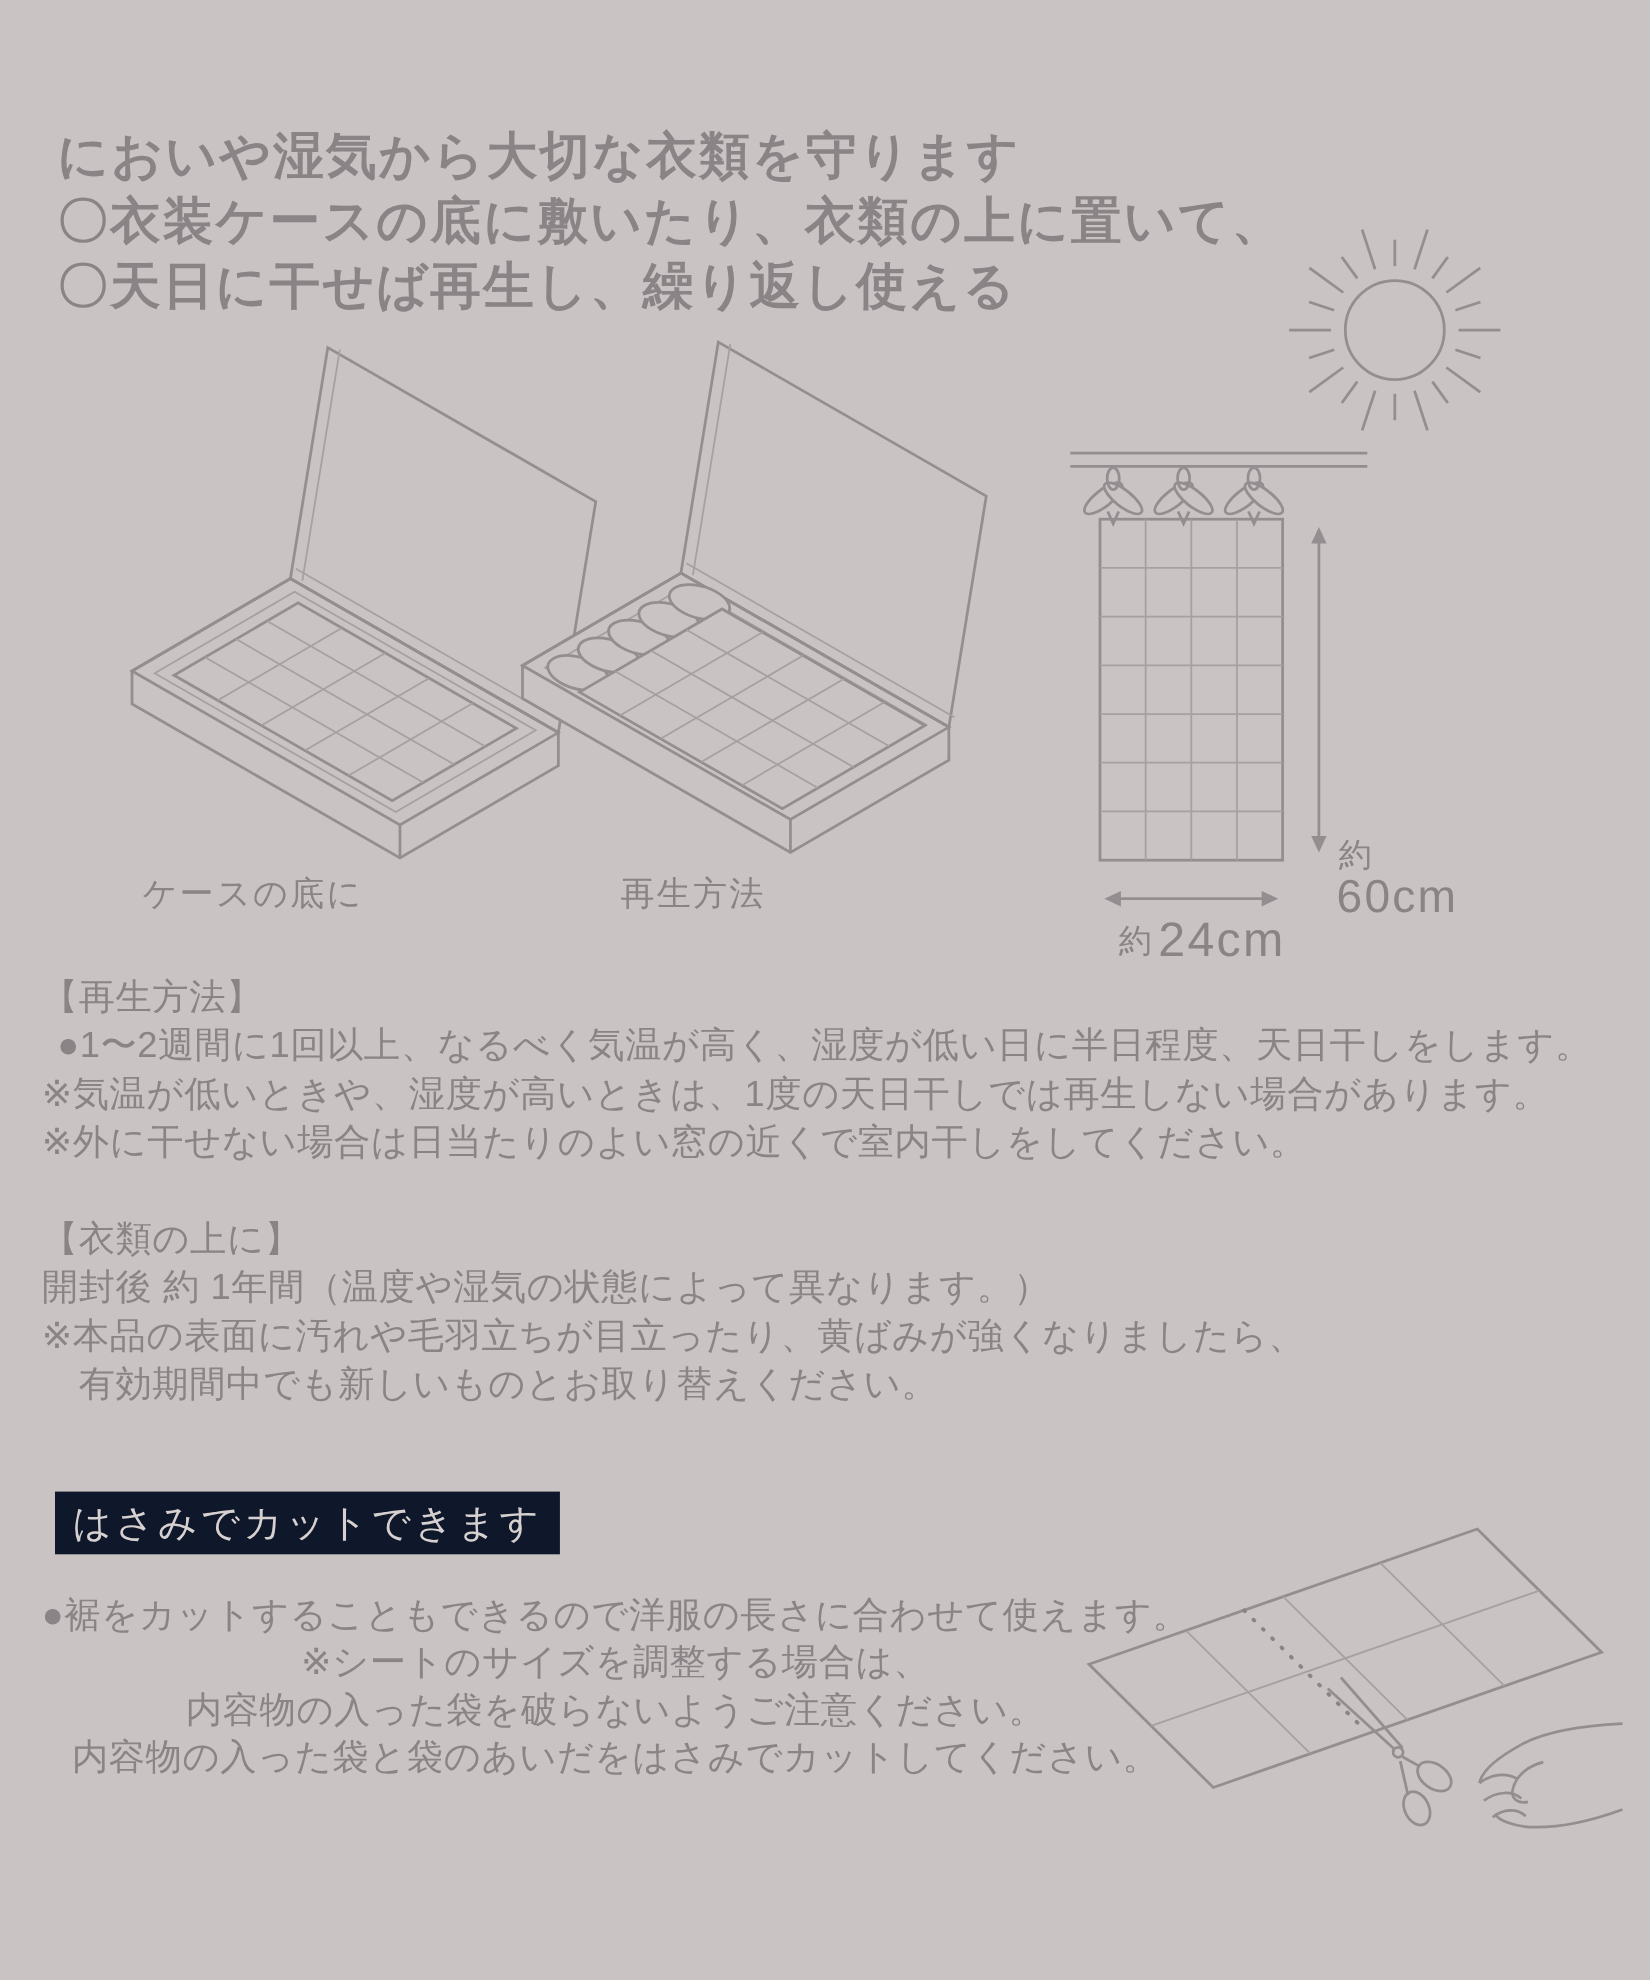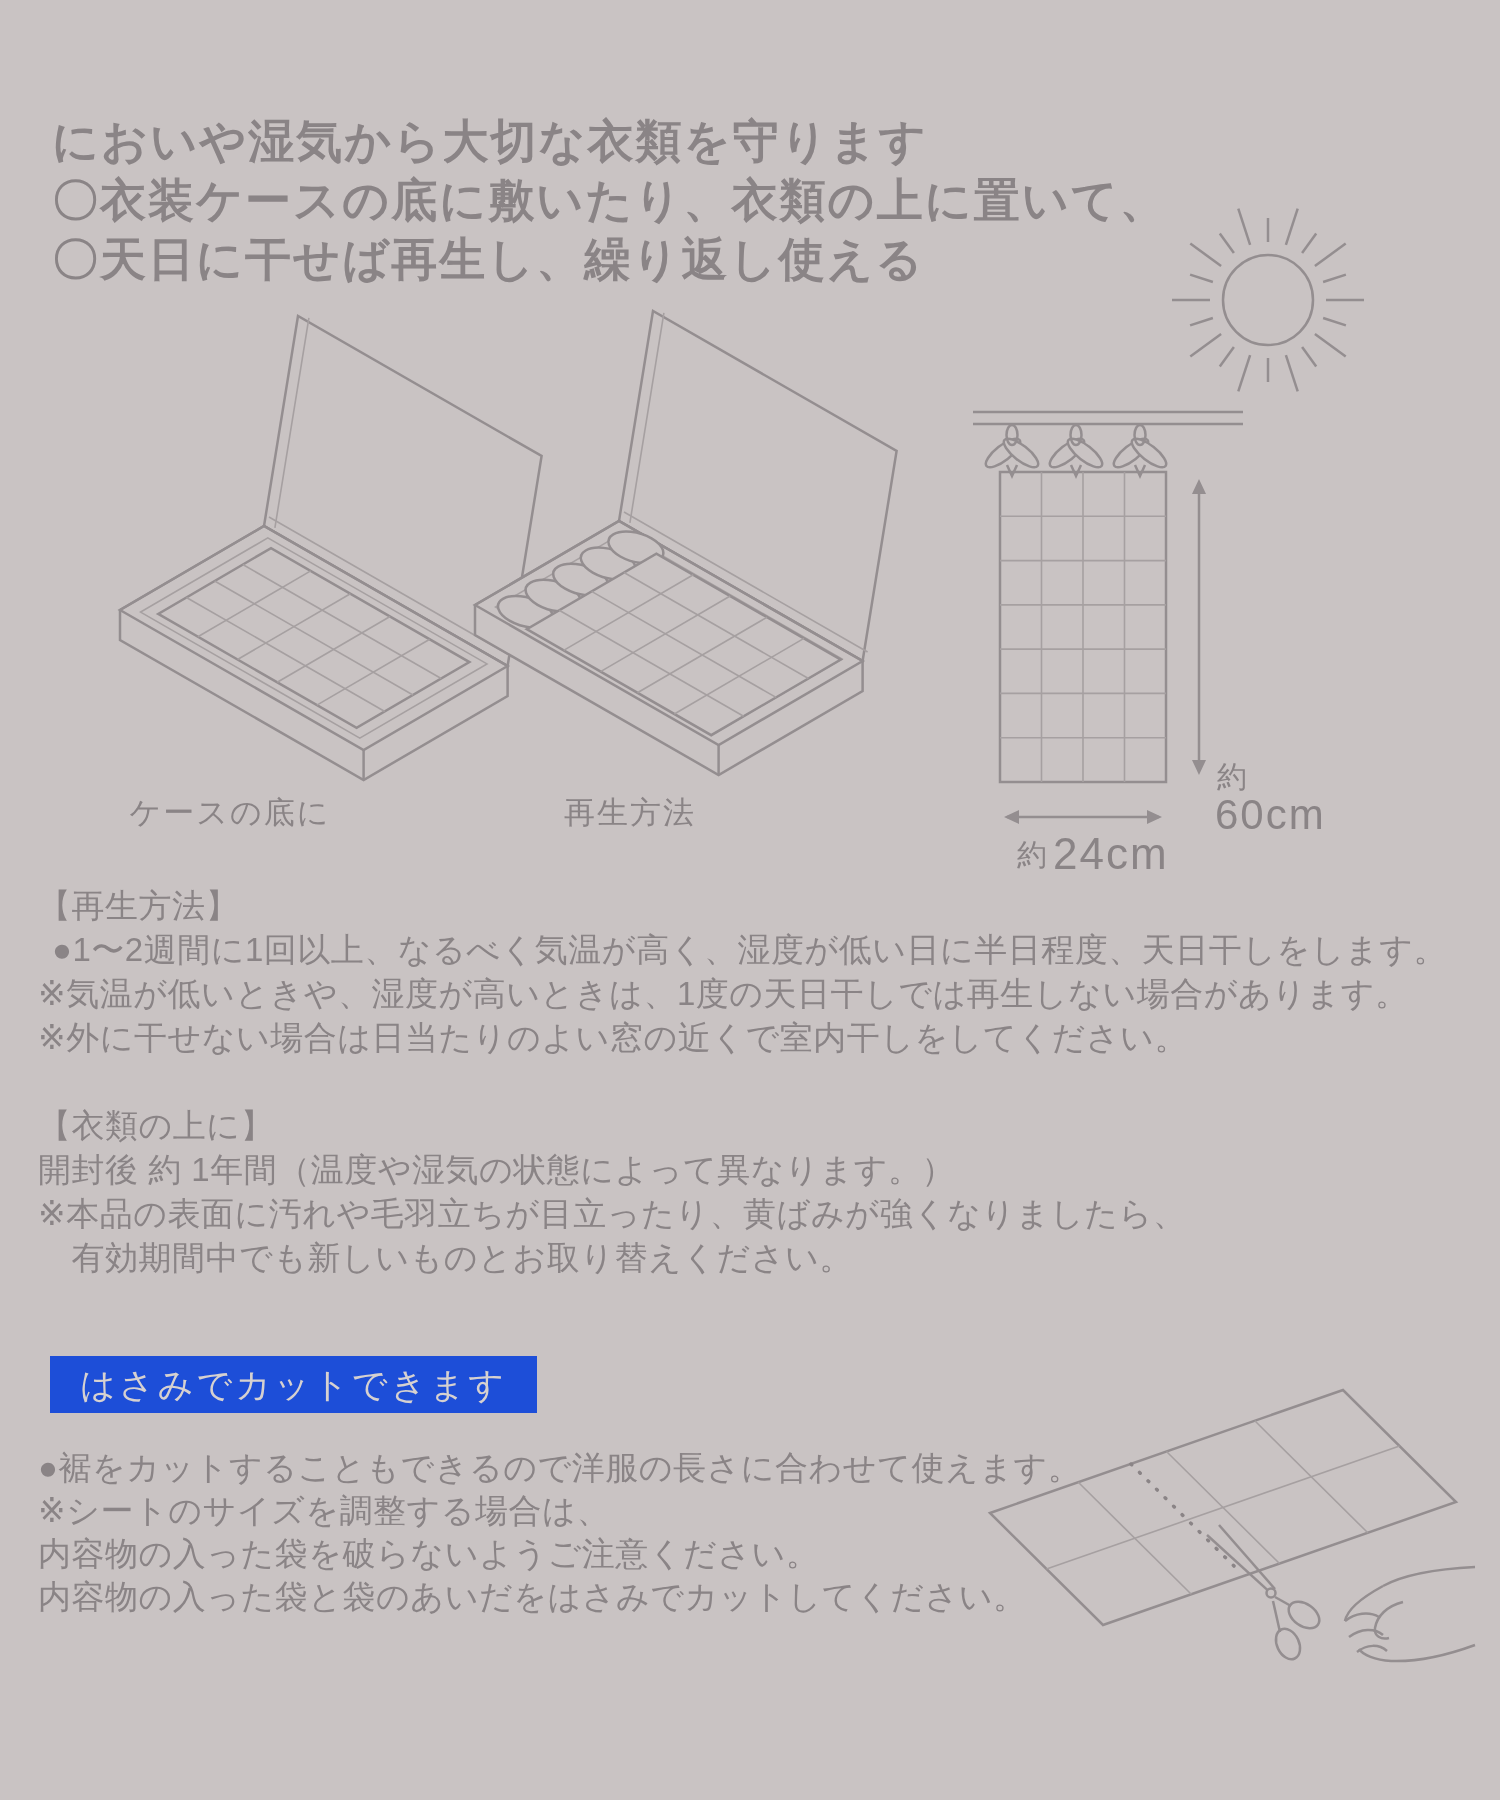--- a/index.html
+++ b/index.html
@@ -17,25 +17,25 @@
     left:52px;top:112px;
     font-size:46px;font-weight:700;line-height:59px;
     letter-spacing:2px;white-space:nowrap;
   }
   .caption{
     top:792px;width:280px;text-align:center;
     font-size:31px;letter-spacing:2px;
   }
   .body-block{font-size:33px;line-height:44px;letter-spacing:0.5px;white-space:nowrap;}
   .body-block .indent{padding-left:14px;}
-  .cutlines{line-height:43px;}
+  .cutlines{line-height:43px;text-align:center;}
   .labelbox{
     left:50px;top:1356px;height:57px;line-height:57px;
-    background:#1d4ed8;color:#d6d1d0;
-    font-size:35px;letter-spacing:3px;padding:0 30px;
+    background:#0f172a;color:#d6d1d0;
+    font-size:35px;letter-spacing:3px;padding:0 16px;
     display:inline-block;
   }
   svg{display:block;}
   .ln{stroke:#948e90;fill:none;stroke-width:2.5;}
   .lnthin{stroke:#a6a0a1;fill:none;stroke-width:1.6;}
   .fillbg{fill:#c9c3c3;}
   .solid{fill:#948e90;stroke:none;}
   .dimtext{fill:#8a8486;letter-spacing:2px;}
 </style>
 </head>

